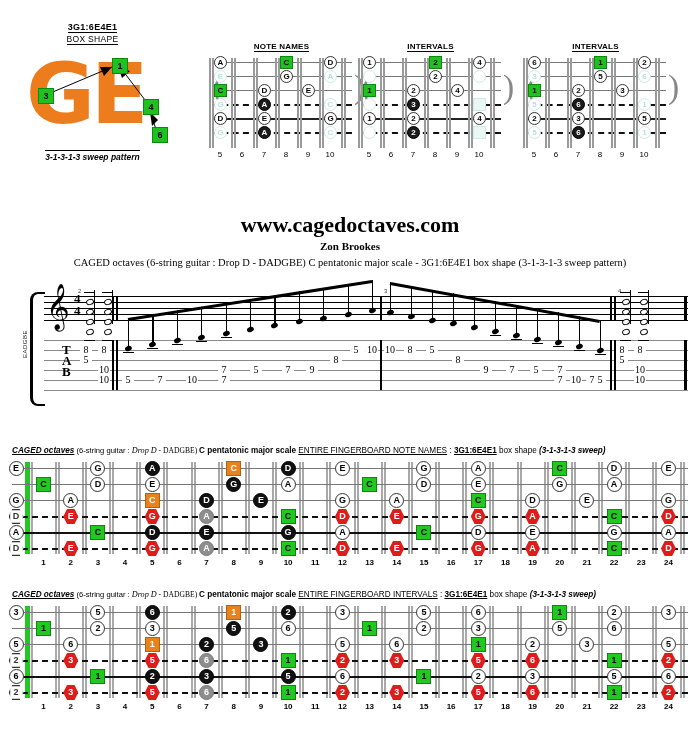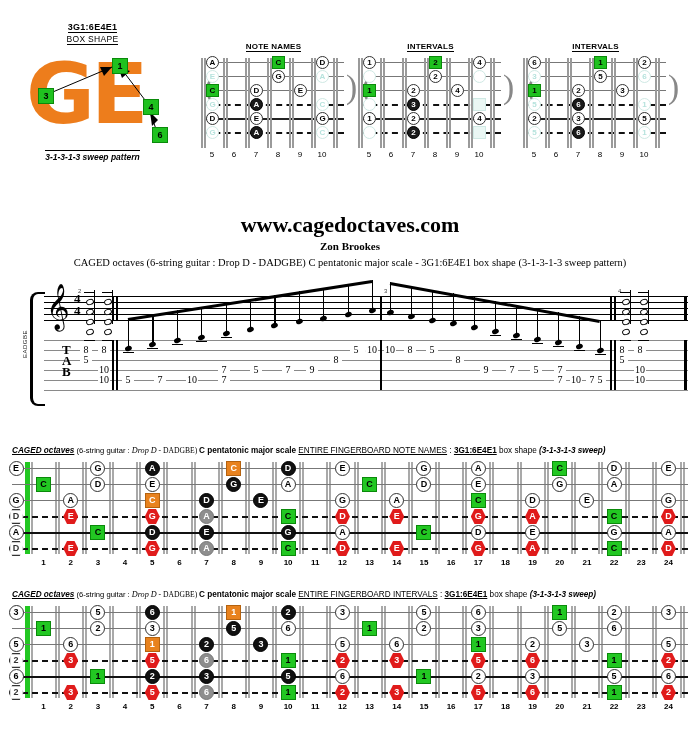--- a/index.html
+++ b/index.html
@@ -98,21 +98,21 @@
   </svg>
   <div class="gbox" style="left:112px;top:36px">1</div>
   <div class="gbox" style="left:38px;top:66px">3</div>
   <div class="gbox" style="left:143px;top:77px">4</div>
   <div class="gbox" style="left:152px;top:105px">6</div>
   <div class="sweep-cap">
     <span>3-1-3-1-3 sweep pattern</span>
   </div>
 </div>
 
-<div class="minidiag" id="mini0" style="left:196px">
+<div class="minidiag" id="mini0" style="left:204px">
   <div class="mini-title"><span>NOTE NAMES</span></div>
   <div class="mini-board">
       <div class="nut-curve" style="left: 1px; transform: none;">(</div>
       <div class="nut-curve" style="left: 142px; transform: scaleX(-1);">(</div>
       <div class="mstring" style="top: 4px; height: 1px; background: rgb(119, 119, 119);"></div>
       <div class="mstring" style="top: 18px; height: 1px; background: rgb(119, 119, 119);"></div>
       <div class="mstring" style="top: 32px; height: 1px; background: rgb(119, 119, 119);"></div>
       <div class="mdash" style="top: 46px;"></div>
       <div class="mstring" style="top: 60px; height: 2px; background: rgb(34, 34, 34);"></div>
       <div class="mdash" style="top: 74px;"></div>

